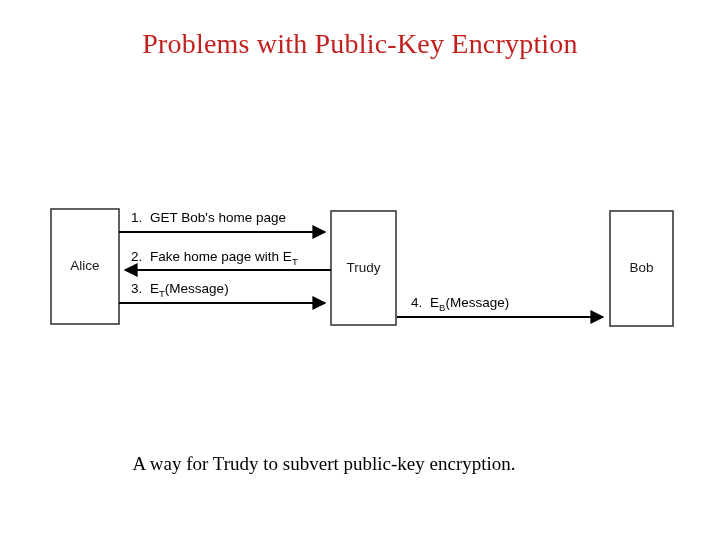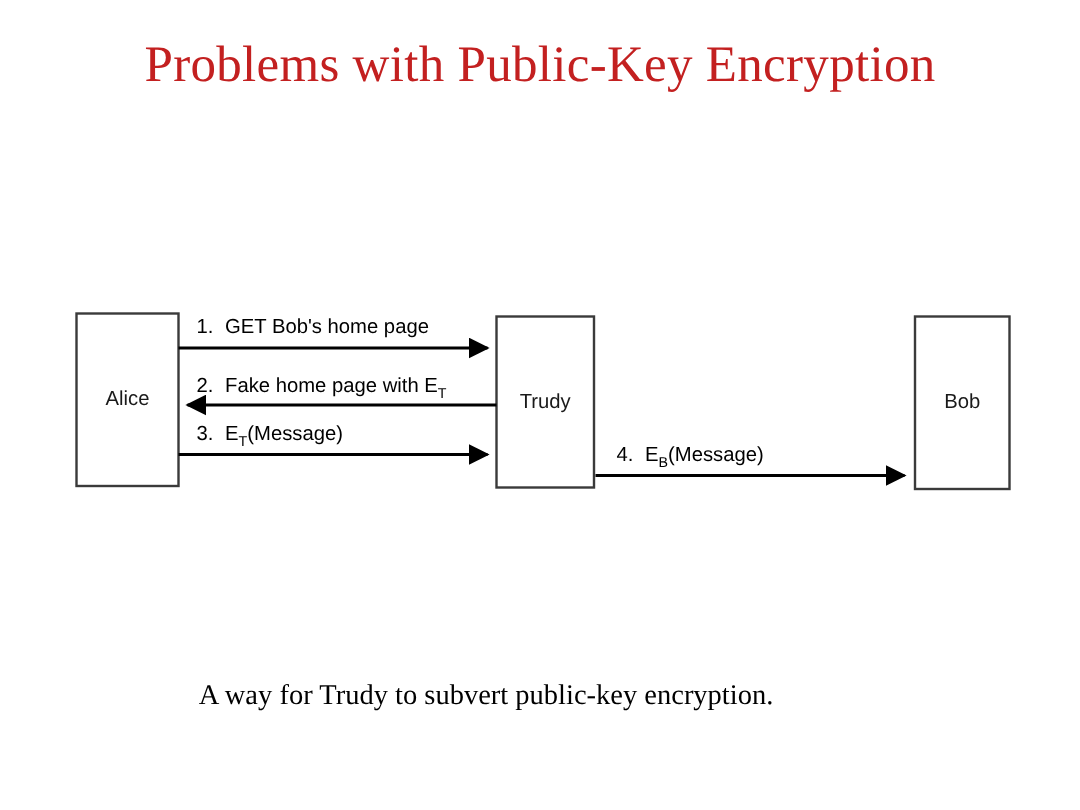--- a/index.html
+++ b/index.html
@@ -18,21 +18,21 @@
 
   
   #slide-title {
     position: absolute;
     left: 18px;
     top: 24px;
     width: 684px;
     text-align: center;
     color: #c32020;
     font-family: "Liberation Serif", serif;
-    font-size: 34px;
+    font-size: 28px;
     font-weight: normal;
     letter-spacing: 0.2px;
     line-height: 40px;
     white-space: nowrap;
   }
 
   
   #diagram {
     position: absolute;
     left: 0;

